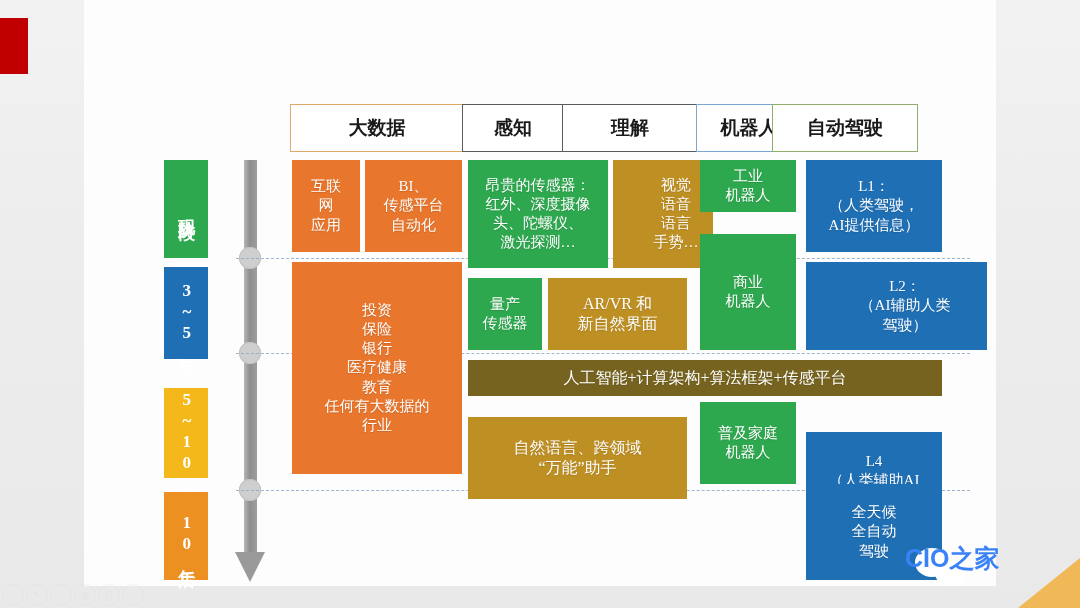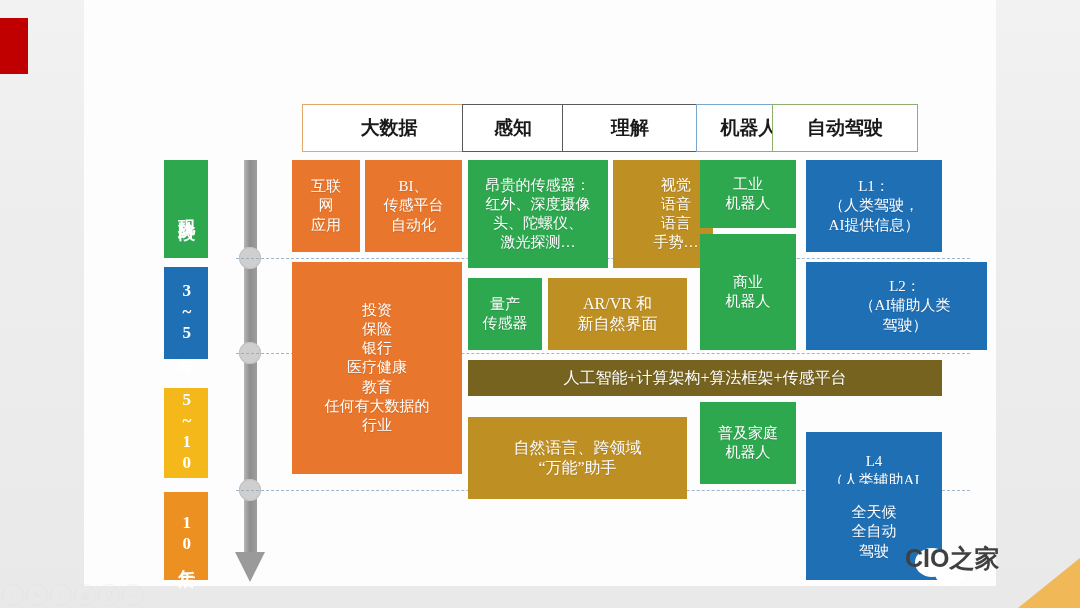--- a/index.html
+++ b/index.html
@@ -67,21 +67,21 @@
   .box{
     position:absolute;display:flex;align-items:center;justify-content:center;
     text-align:center;color:#ffffff;line-height:1.28;
     font-family:"Liberation Serif","DejaVu Serif",serif;
     white-space:pre-line;
     text-shadow:0 1px 1px rgba(0,0,0,.14);
   }
 
   
   #watermark{position:absolute;left:905px;top:542px;display:flex;align-items:center;
-    color:#404040;font-size:25px;font-weight:bold;
+    color:#3b82f6;font-size:25px;font-weight:bold;
     font-family:"Liberation Sans","DejaVu Sans",sans-serif;}
   #wechat-icon{position:absolute;left:915px;top:540px;}
   #wechat-icon .b1,#wechat-icon .b2{
     position:absolute;border:2px solid #ffffff;border-radius:50%;background:#ffffff;}
   
   #toolbar{position:absolute;left:2px;top:584px;display:flex;gap:2px;opacity:.35;}
   .tool{width:20px;height:20px;border-radius:50%;border:1.5px solid #dcdcdc;
     display:flex;align-items:center;justify-content:center;
     font-size:10px;color:#dcdcdc;background:transparent;
     font-family:"Liberation Sans","DejaVu Sans",sans-serif;}
@@ -91,21 +91,21 @@
 
 <div id="bg-gradient"></div>
 <div id="bg-white-card"></div>
 <div id="bg-corner-tri"></div>
 
 <div id="title-block">
   <div id="title-bar"></div>
 </div>
 
 <div id="headers-layer">
-    <div class="hdr" style="left: 290px; width: 172px; border: 1.5px solid rgb(224, 169, 106); margin-left: 12px;">大数据</div>
+    <div class="hdr" style="left: 290px; width: 172px; border: 1.5px solid rgb(224, 169, 106);">大数据</div>
     <div class="hdr" style="left: 462px; width: 100px; border: 1.5px solid rgb(90, 90, 90);">感知</div>
     <div class="hdr" style="left: 562px; width: 134px; border: 1.5px solid rgb(90, 90, 90);">理解</div>
     <div class="hdr" style="left: 696px; width: 104px; border: 1.5px solid rgb(122, 166, 210);">机器人</div>
     <div class="hdr" style="left: 772px; width: 144px; border: 1.5px solid rgb(143, 174, 110);">自动驾驶</div>
   </div>
 
 <div id="tl-shaft"></div>
 <div id="tl-head"></div>
 <div id="dots-layer">
     <div class="tl-dot" style="left: 239px; top: 247px;"></div>
@@ -131,21 +131,21 @@
 传感平台
 自动化</div>
     <div class="box" style="left: 468px; top: 160px; width: 140px; height: 108px; background: rgb(46, 168, 79); font-size: 15px;">昂贵的传感器：
 红外、深度摄像
 头、陀螺仪、
 激光探测…</div>
     <div class="box" style="left: 613px; top: 160px; width: 74px; height: 108px; background: rgb(190, 143, 35); font-size: 15px; padding-left: 26px;">视觉
 语音
 语言
 手势…</div>
-    <div class="box" style="left: 700px; top: 160px; width: 96px; height: 68px; background: rgb(46, 168, 79); font-size: 15px;">工业
+    <div class="box" style="left: 700px; top: 160px; width: 96px; height: 52px; background: rgb(46, 168, 79); font-size: 15px;">工业
 机器人</div>
     <div class="box" style="left: 806px; top: 160px; width: 136px; height: 92px; background: rgb(31, 111, 181); font-size: 15px;">L1：
 （人类驾驶，
 AI提供信息）</div>
     <div class="box" style="left: 292px; top: 262px; width: 170px; height: 212px; background: rgb(232, 118, 44); font-size: 15px;">投资
 保险
 银行
 医疗健康
 教育
 任何有大数据的

